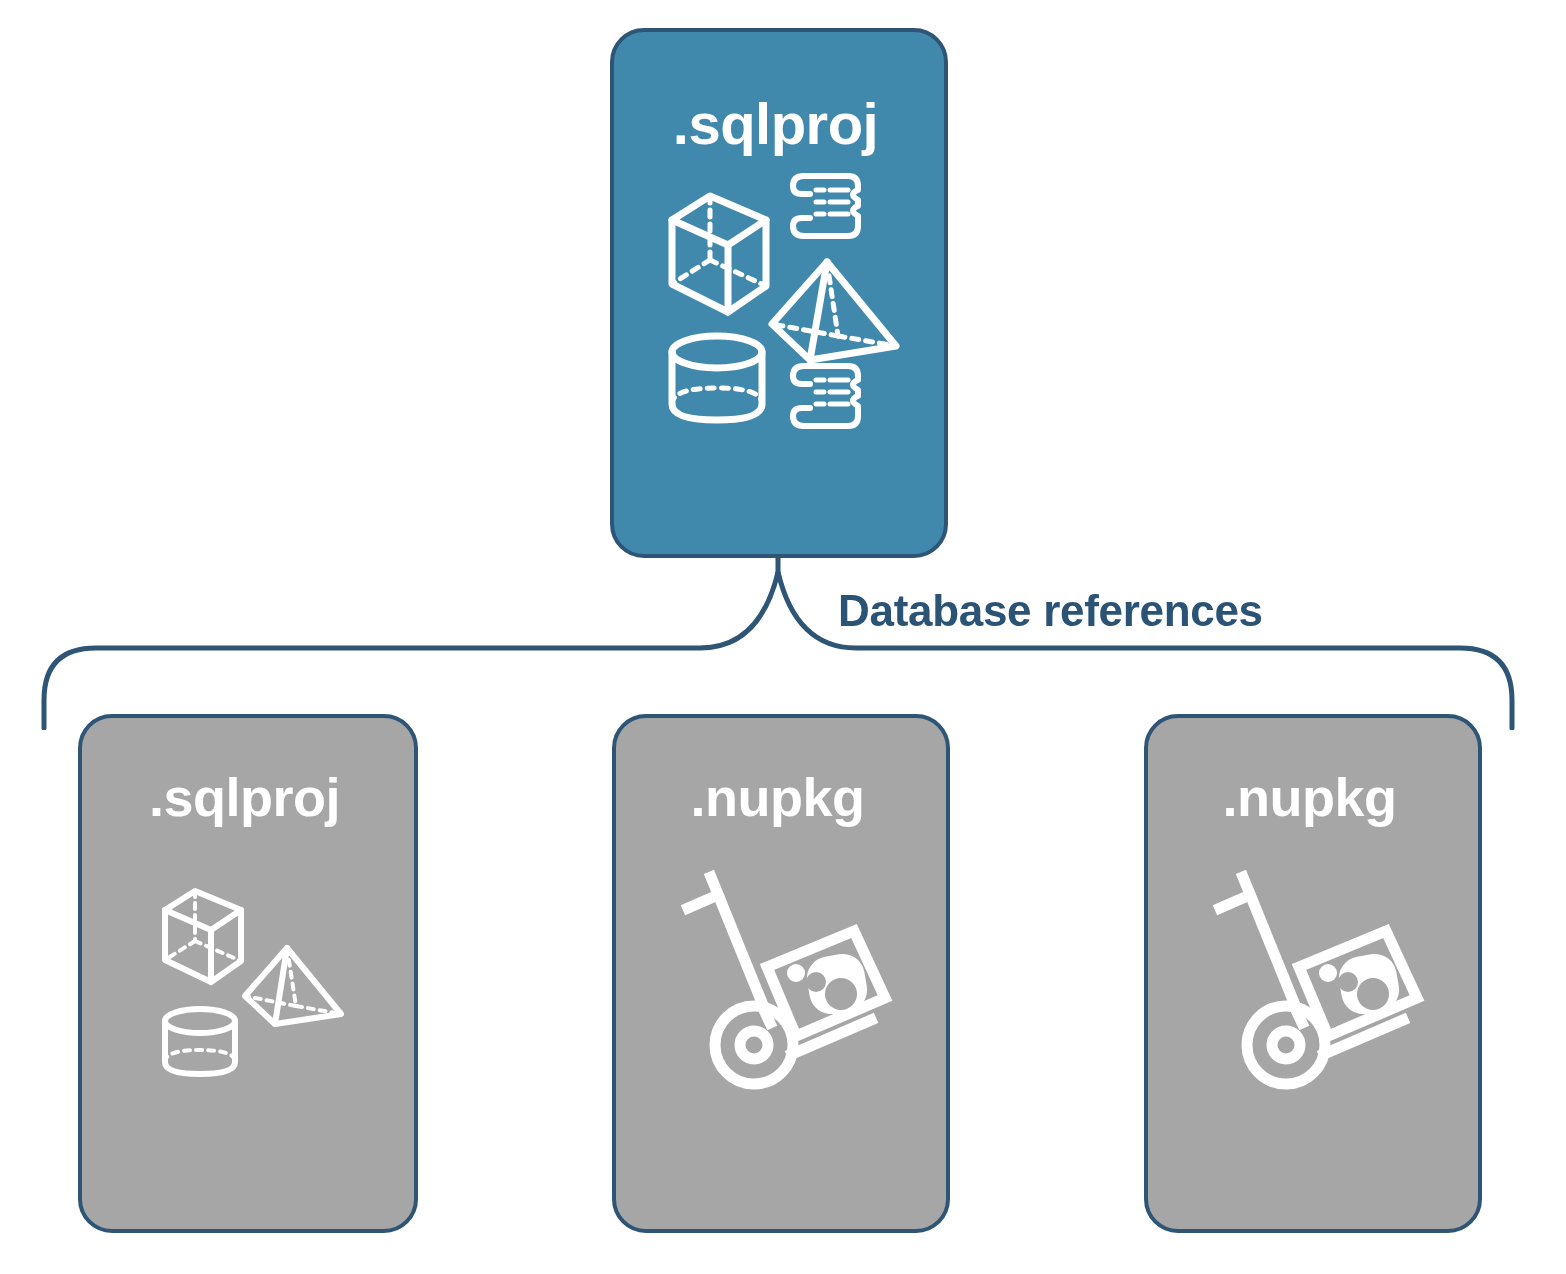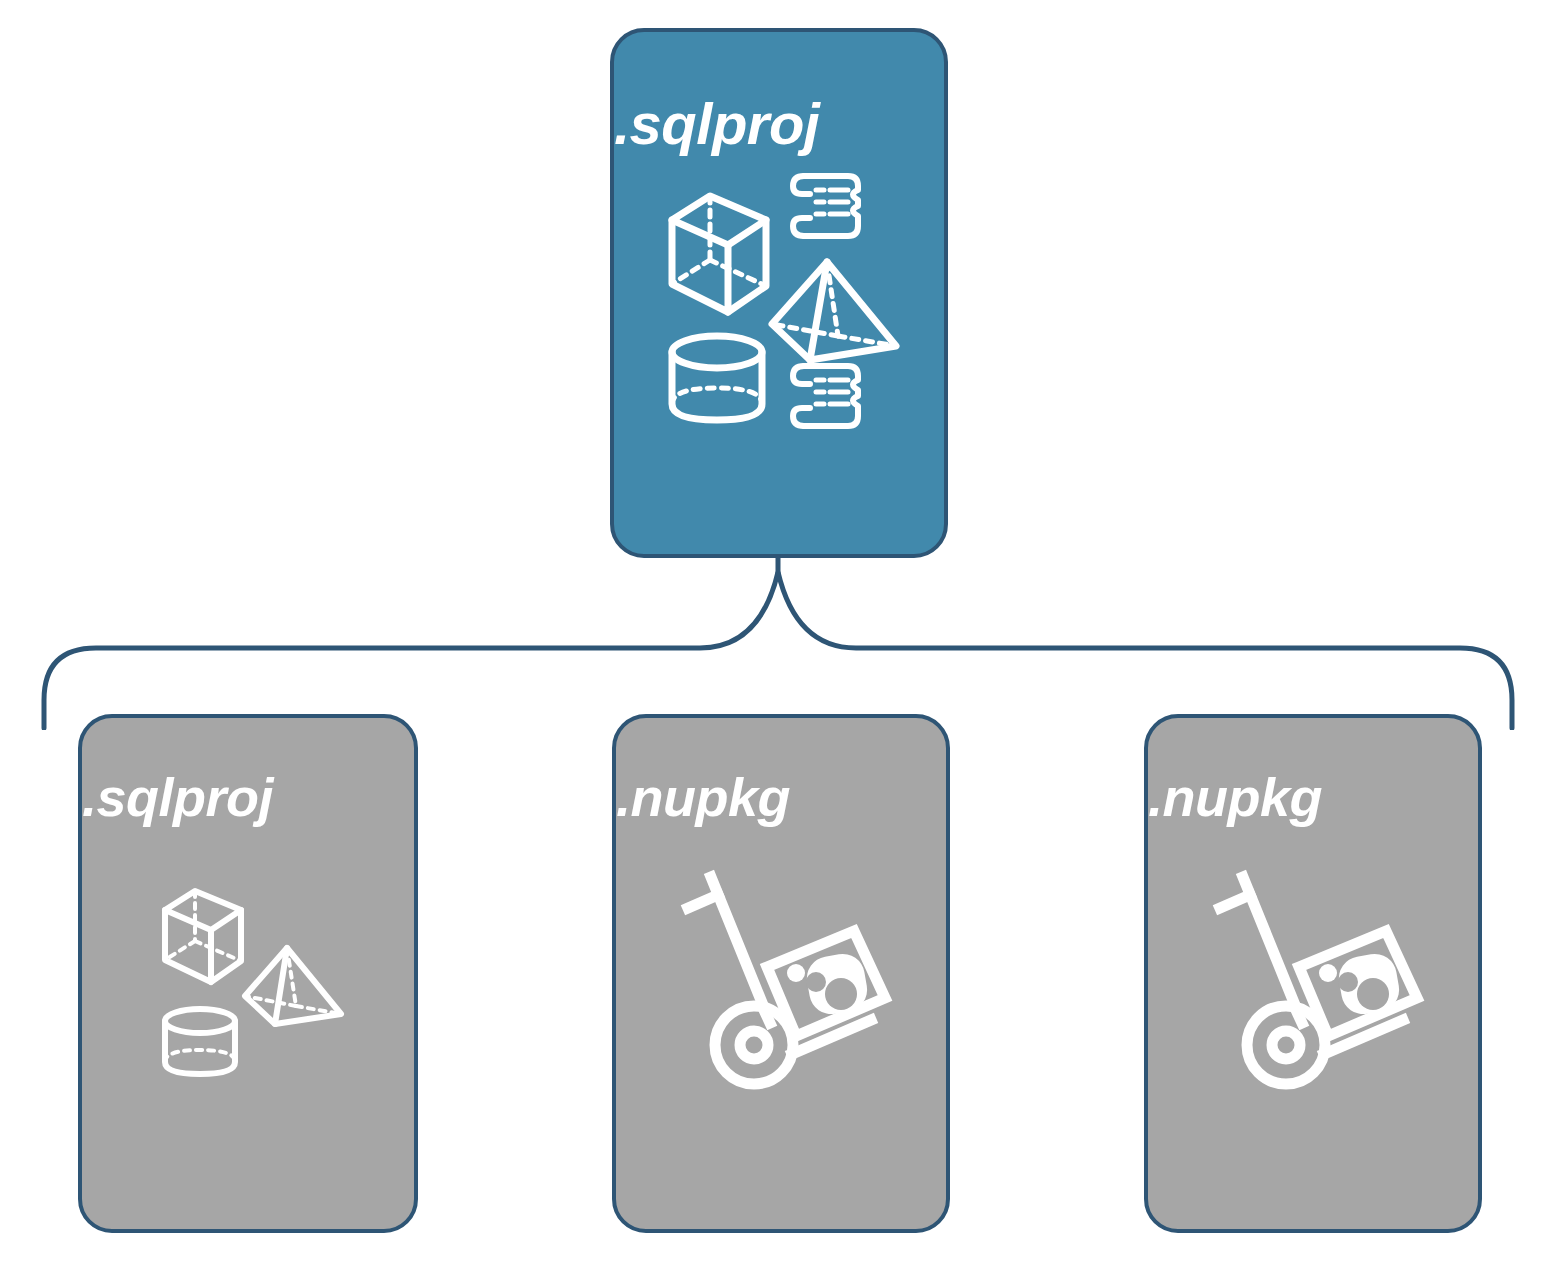--- a/index.html
+++ b/index.html
@@ -20,26 +20,25 @@
   .node-box {
     position: absolute;
     box-sizing: border-box;
     border: 4px solid #2e5575;
     border-radius: 34px;
   }
   .node-box .node-title {
     position: absolute;
     left: 0;
     right: 7px;
-    text-align: left;
+    text-align: center;
     color: #ffffff;
     font-weight: bold;
     letter-spacing: -0.5px;
     font-family: "Liberation Sans", sans-serif;
-    font-style: italic;
   }
   #box-root {
     left: 610px;
     top: 28px;
     width: 338px;
     height: 530px;
     background: #4189ac;
   }
   #box-root .node-title {
     top: 58px;
@@ -182,20 +181,21 @@
              Q 44 98 96 98
              L 700 98
              Q 760 98 778 22
              Q 796 98 856 98
              L 1460 98
              Q 1512 98 1512 150
              L 1512 178" fill="none" stroke="#2e5575" stroke-width="5" stroke-linecap="round"></path>
     <line x1="778" y1="8" x2="778" y2="24" stroke="#2e5575" stroke-width="5" stroke-linecap="round"></line>
   </svg>
 
+  <div id="bracket-label">Database references</div>
 
   <div id="box-ref-0" class="node-box ref">
     <div class="node-title">.sqlproj</div>
 
     <div id="ref0-icons" class="icon-wrap">
       <svg viewBox="0 0 215 215" width="215" height="215" fill="none" stroke="#ffffff" stroke-width="6" stroke-linecap="round" stroke-linejoin="round">
 
         <g>
           <polygon points="8,34 38,15 84,34 54,54" stroke-width="6"></polygon>
           <polyline points="8,34 8,84 54,106 54,54" stroke-width="6"></polyline>

